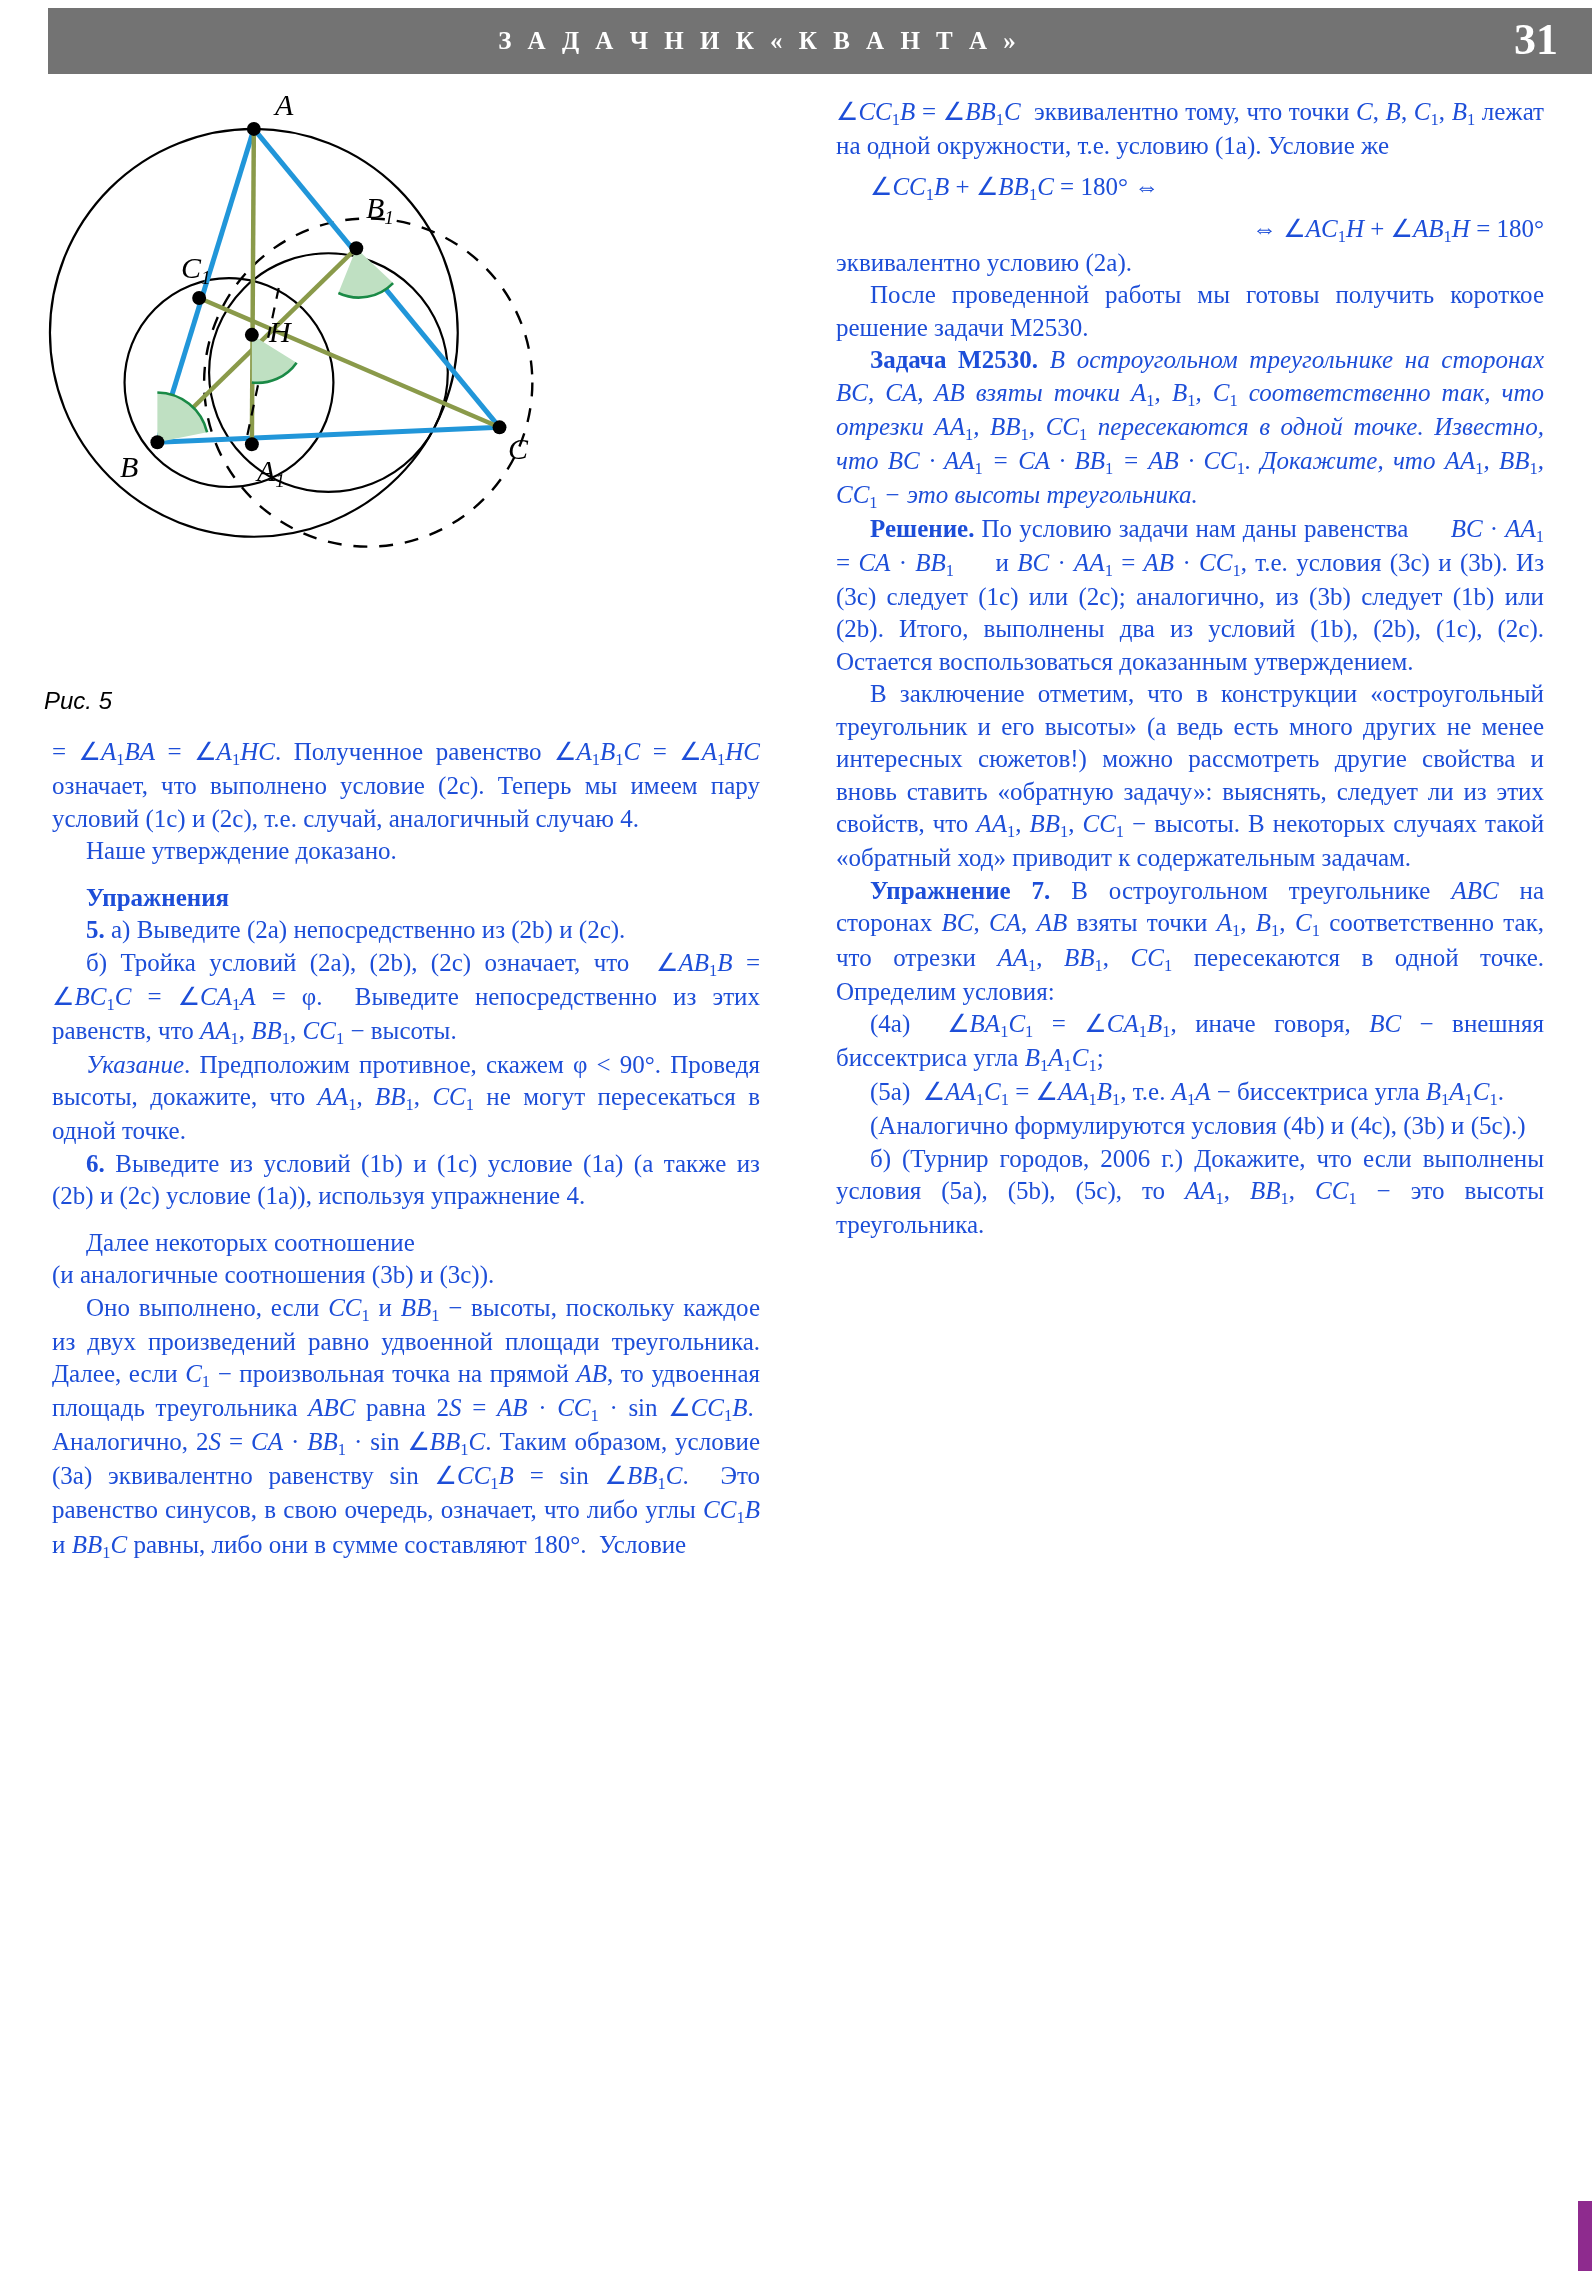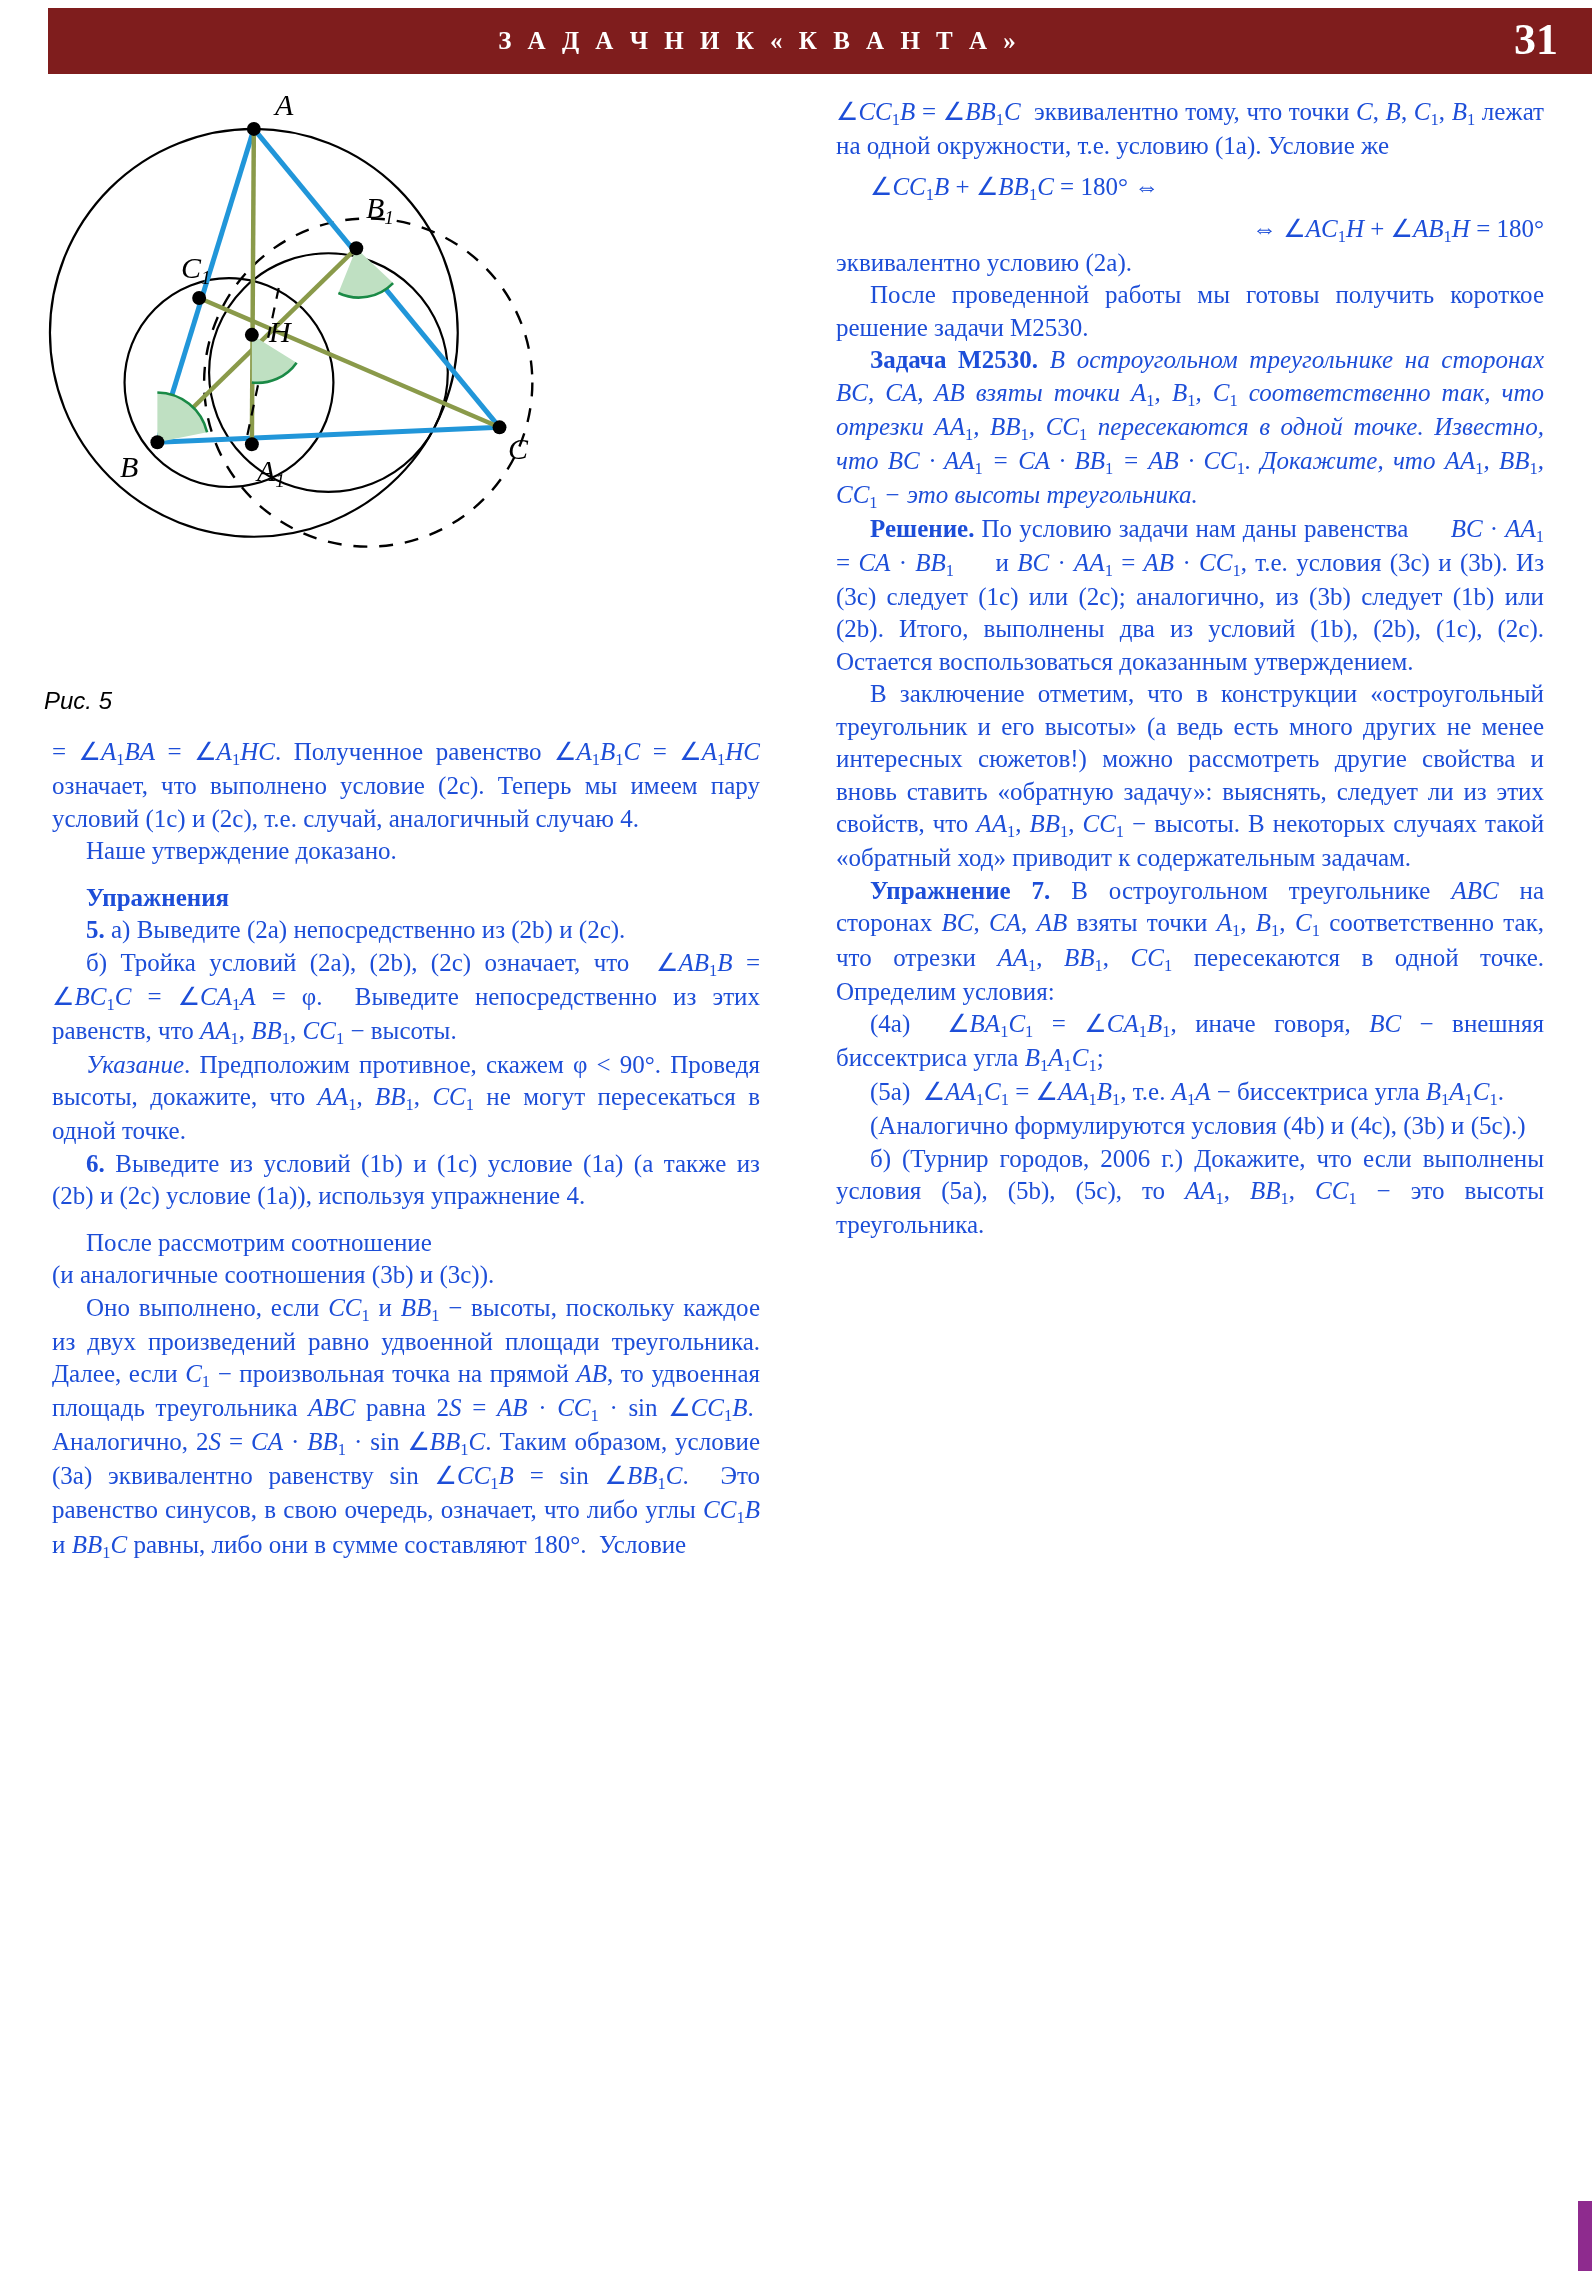--- a/index.html
+++ b/index.html
@@ -6,21 +6,21 @@
   body{
     width:1592px;height:2289px;
     background:#ffffff;
     font-family:"Liberation Serif", serif;
     position:relative;
     overflow:hidden;
   }
   
   #header-band{
     position:absolute;left:48px;top:8px;width:1544px;height:66px;
-    background:#7f1d1d;
+    background:#737373;
   }
   #header-title{
     position:absolute;left:0;top:0;width:1423px;height:66px;
     display:flex;align-items:center;justify-content:center;
     color:#ffffff;font-size:25px;letter-spacing:5px;font-weight:bold;
     font-family:"Liberation Serif", serif;
   }
   #page-number{
     position:absolute;right:34px;top:6px;
     color:#ffffff;font-size:44px;font-weight:bold;
@@ -125,21 +125,21 @@
 <div class="col" id="col-left" style="top:736px;">
     <p class="noindent">= ∠<i>A</i><sub>1</sub><i>BA</i> = ∠<i>A</i><sub>1</sub><i>HC</i>. Полученное равенство ∠<i>A</i><sub>1</sub><i>B</i><sub>1</sub><i>C</i> = ∠<i>A</i><sub>1</sub><i>HC</i> означает, что выполнено условие (2c). Теперь мы имеем пару условий (1c) и (2c), т.е. случай, аналогичный случаю 4.</p>
     <p class="indent">Наше утверждение доказано.</p>
     <div class="gap"></div>
     <p class="indent"><b>Упражнения</b></p>
     <p class="indent"><b>5.</b> а) Выведите (2a) непосредственно из (2b) и (2c).</p>
     <p class="indent">б) Тройка условий (2a), (2b), (2c) означает, что&nbsp;&nbsp;∠<i>AB</i><sub>1</sub><i>B</i> = ∠<i>BC</i><sub>1</sub><i>C</i> = ∠<i>CA</i><sub>1</sub><i>A</i> = φ.&nbsp; Выведите непосредственно из этих равенств, что&nbsp;<i>AA</i><sub>1</sub>, <i>BB</i><sub>1</sub>, <i>CC</i><sub>1</sub> − высоты.</p>
     <p class="indent"><i>Указание</i>. Предположим противное, скажем φ&nbsp;&lt;&nbsp;90°. Проведя высоты, докажите, что <i>AA</i><sub>1</sub>, <i>BB</i><sub>1</sub>, <i>CC</i><sub>1</sub> не могут пересекаться в одной точке.</p>
     <p class="indent"><b>6.</b> Выведите из условий (1b) и (1c) условие (1a) (а также из (2b) и (2c) условие (1a)), используя упражнение 4.</p>
     <div class="gap"></div>
-    <p class="indent">После рассмотрим соотношение</p>
+    <p class="indent">Далее некоторых соотношение</p>
     <p class="noindent">(и аналогичные соотношения (3b) и (3c)).</p>
     <p class="indent">Оно выполнено, если <i>CC</i><sub>1</sub> и <i>BB</i><sub>1</sub> − высоты, поскольку каждое из двух произведений равно удвоенной площади треугольника. Далее, если <i>C</i><sub>1</sub> − произвольная точка на прямой <i>AB</i>, то удвоенная площадь треугольника <i>ABC</i> равна 2<i>S</i> = <i>AB</i>&nbsp;·&nbsp;<i>CC</i><sub>1</sub>&nbsp;·&nbsp;sin&nbsp;∠<i>CC</i><sub>1</sub><i>B</i>.&nbsp; Аналогично, 2<i>S</i> = <i>CA</i>&nbsp;·&nbsp;<i>BB</i><sub>1</sub>&nbsp;·&nbsp;sin&nbsp;∠<i>BB</i><sub>1</sub><i>C</i>. Таким образом, условие (3a) эквивалентно равенству sin&nbsp;∠<i>CC</i><sub>1</sub><i>B</i> = sin&nbsp;∠<i>BB</i><sub>1</sub><i>C</i>.&nbsp; Это равенство синусов, в свою очередь, означает, что либо углы <i>CC</i><sub>1</sub><i>B</i> и <i>BB</i><sub>1</sub><i>C</i> равны, либо они в сумме составляют 180°.&nbsp; Условие</p>
   </div>
 <div class="col" id="col-right">
     <p class="noindent">∠<i>CC</i><sub>1</sub><i>B</i> = ∠<i>BB</i><sub>1</sub><i>C</i>&nbsp; эквивалентно тому, что точки <i>C</i>, <i>B</i>, <i>C</i><sub>1</sub>, <i>B</i><sub>1</sub> лежат на одной окружности, т.е. условию (1a). Условие же</p>
     <div class="gap-sm"></div>
     <p class="indent">∠<i>CC</i><sub>1</sub><i>B</i> + ∠<i>BB</i><sub>1</sub><i>C</i> = 180° ⇔</p>
     <div class="gap-sm"></div>
     <p class="noindent center">⇔ ∠<i>AC</i><sub>1</sub><i>H</i> + ∠<i>AB</i><sub>1</sub><i>H</i> = 180°</p>
     <p class="noindent">эквивалентно условию (2a).</p>

